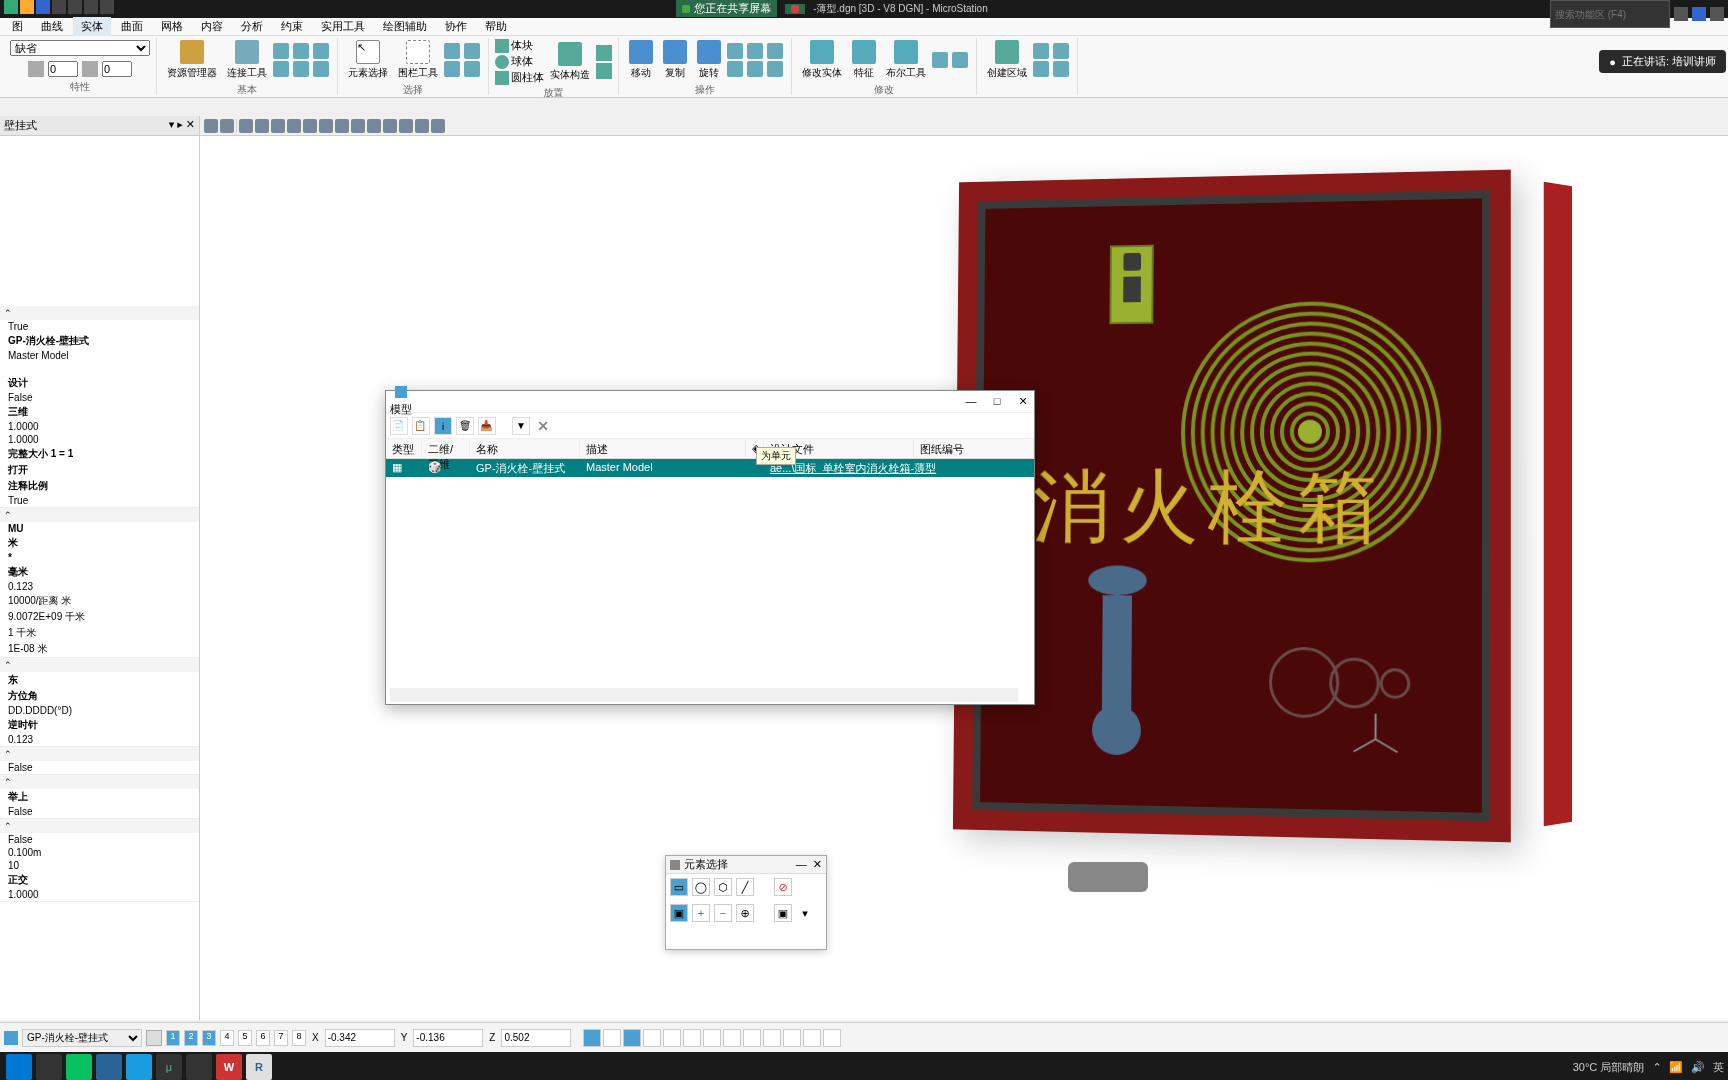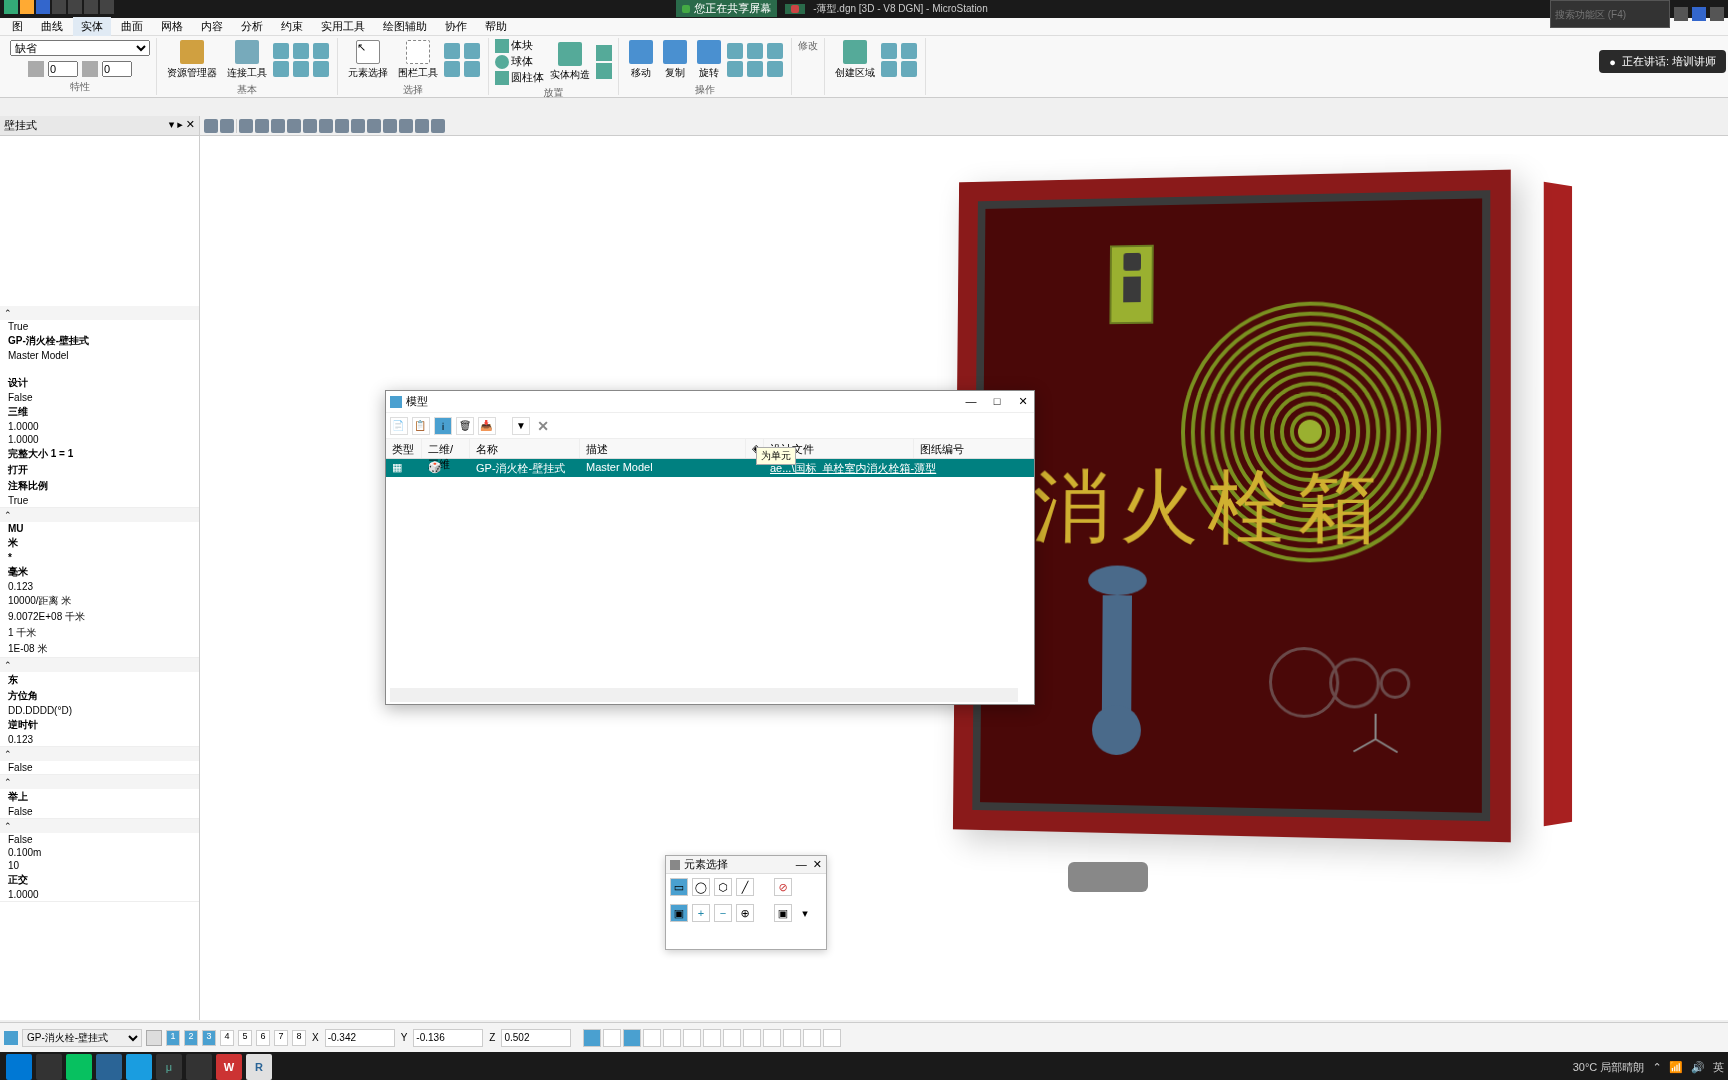--- a/index.html
+++ b/index.html
@@ -62,21 +62,21 @@
 .cabinet .valve .vbody { width: 30px; height: 120px; background: #4a6a8a; margin: 0 auto; }
 .cabinet .valve .vwheel { width: 60px; height: 30px; background: #4a6a8a; border-radius: 50%; margin: 0 auto; }
 .cabinet .nozzle { position: absolute; bottom: 80px; right: 60px; width: 150px; height: 80px; }
 .cabinet .nozzle .ncircle { position: absolute; width: 70px; height: 70px; border: 3px solid #6a4a4a; border-radius: 50%; }
 .cabinet .axis-gizmo { position: absolute; bottom: 70px; right: 80px; width: 50px; height: 50px; }
 .cabinet .axis-gizmo .ax { position: absolute; width: 2px; height: 25px; background: #888; transform-origin: bottom; }
 
 
 .model-dialog { position: absolute; left: 385px; top: 390px; width: 650px; height: 315px; background: #fff; border: 1px solid #888; box-shadow: 0 4px 16px rgba(0,0,0,0.3); z-index: 100; }
 .model-dialog .dlg-title { height: 22px; background: #fff; display: flex; align-items: center; justify-content: space-between; padding: 0 4px; border-bottom: 1px solid #eee; }
-.model-dialog .dlg-title .t-left { display: flex; align-items: center; gap: 4px; font-size: 11px; }
+.model-dialog .dlg-title .t-left { display: flex; align-items: center; gap: 4px; font-size: 11px; flex-direction: column; }
 .model-dialog .dlg-title .t-right { display: flex; gap: 12px; }
 .model-dialog .dlg-title .win-btn { width: 14px; height: 14px; cursor: pointer; font-size: 11px; text-align: center; }
 .model-dialog .dlg-toolbar { height: 26px; display: flex; align-items: center; padding: 0 4px; gap: 4px; border-bottom: 1px solid #eee; }
 .model-dialog .dlg-toolbar .tb-icon { width: 18px; height: 18px; background: #fff; border: 1px solid #ddd; cursor: pointer; display: flex; align-items: center; justify-content: center; font-size: 10px; }
 .model-dialog .dlg-toolbar .tb-icon.active { background: #4aa0d0; }
 .model-dialog .dlg-toolbar .tb-icon.del { color: #888; font-size: 14px; font-weight: bold; border: none; }
 .model-dialog .dlg-header { height: 20px; display: flex; background: #f8f8f8; border-bottom: 1px solid #ddd; font-size: 10px; }
 .model-dialog .dlg-header .col { padding: 3px 6px; border-right: 1px solid #eee; }
 .model-dialog .dlg-row { height: 18px; display: flex; background: #008080; color: #fff; font-size: 10px; }
 .model-dialog .dlg-row .cell { padding: 2px 6px; }
@@ -257,20 +257,38 @@
           <div class="si"></div>
           <div class="si"></div>
         <div class="si"></div>
           <div class="si"></div>
           <div class="si"></div>
       </div>
     </div>
     <span class="label">操作</span>
   </div>
   <div class="ribbon-group">
+    <div class="icons">
+      <div class="ribbon-btn">
+          <div class="icon" style="background:#5ab;"></div>
+          <span class="txt">修改实体</span>
+        </div>
+      <div class="ribbon-btn">
+          <div class="icon" style="background:#5ab;"></div>
+          <span class="txt">特征</span>
+        </div>
+      <div class="ribbon-btn">
+          <div class="icon" style="background:#5ab;"></div>
+          <span class="txt">布尔工具</span>
+        </div>
+      <div class="ribbon-small-grid" style="grid-template-columns:repeat(2,18px);">
+        <div class="si"></div>
+          <div class="si"></div>
+      </div>
+    </div>
     <span class="label">修改</span>
   </div>
   <div class="ribbon-group">
     <div class="icons">
       <div class="ribbon-btn">
           <div class="icon" style="background:#5a9;"></div>
           <span class="txt">创建区域</span>
         </div>
       <div class="ribbon-small-grid" style="grid-template-columns:repeat(2,18px);">
         <div class="si"></div>
@@ -308,21 +326,21 @@
     <div class="prop-row">True</div>
   </div>
   <div class="panel-section">
     <div class="section-head"></div>
     <div class="prop-row bold">MU</div>
     <div class="prop-row bold">米</div>
     <div class="prop-row bold">*</div>
     <div class="prop-row bold">毫米</div>
     <div class="prop-row">0.123</div>
     <div class="prop-row">10000/距离 米</div>
-    <div class="prop-row">9.0072E+08 千米</div>
+    <div class="prop-row">9.0072E+09 千米</div>
     <div class="prop-row">1 千米</div>
     <div class="prop-row">1E-08 米</div>
   </div>
   <div class="panel-section">
     <div class="section-head"></div>
     <div class="prop-row bold">东</div>
     <div class="prop-row bold">方位角</div>
     <div class="prop-row">DD.DDDD(°D)</div>
     <div class="prop-row bold">逆时针</div>
     <div class="prop-row">0.123</div>

